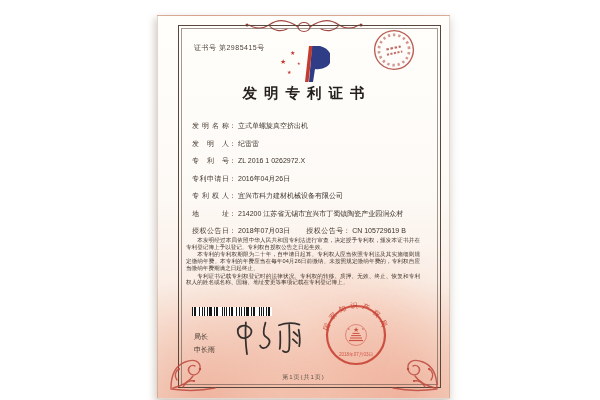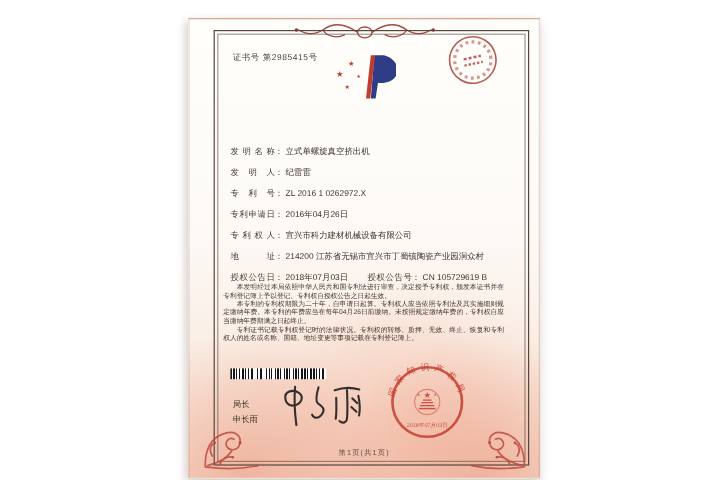--- a/index.html
+++ b/index.html
@@ -76,20 +76,21 @@
 
     <svg class="logo" width="54" height="40" viewBox="0 0 54 40">
       <path d="M33 38 L36 2 L44 2 C52 4 56 10 55 16 C54 23 46 26 39 25 L37 38 Z" fill="#2e3d85"></path>
       <path d="M29 38 L33 2 L36.5 2 L32.5 38 Z" fill="#c23b30"></path>
       <text x="4" y="20" font-size="7" fill="#c43b30">★</text>
       <text x="14" y="11" font-size="6" fill="#c43b30">★</text>
       <text x="11" y="30" font-size="5" fill="#c43b30">★</text>
       <text x="21" y="21" font-size="4" fill="#c43b30">★</text>
     </svg>
 
+    <div class="title">发明专利证书</div>
 
     <div class="frow" style="top:105px">
       <span class="flabel">发明名称</span>
         <span class="fcolon">：</span>
       <span class="fvalue">立式单螺旋真空挤出机</span>
     </div>
     <div class="frow" style="top:122.5px">
       <span class="flabel">发明人</span>
         <span class="fcolon">：</span>
       <span class="fvalue">纪雷雷</span>

